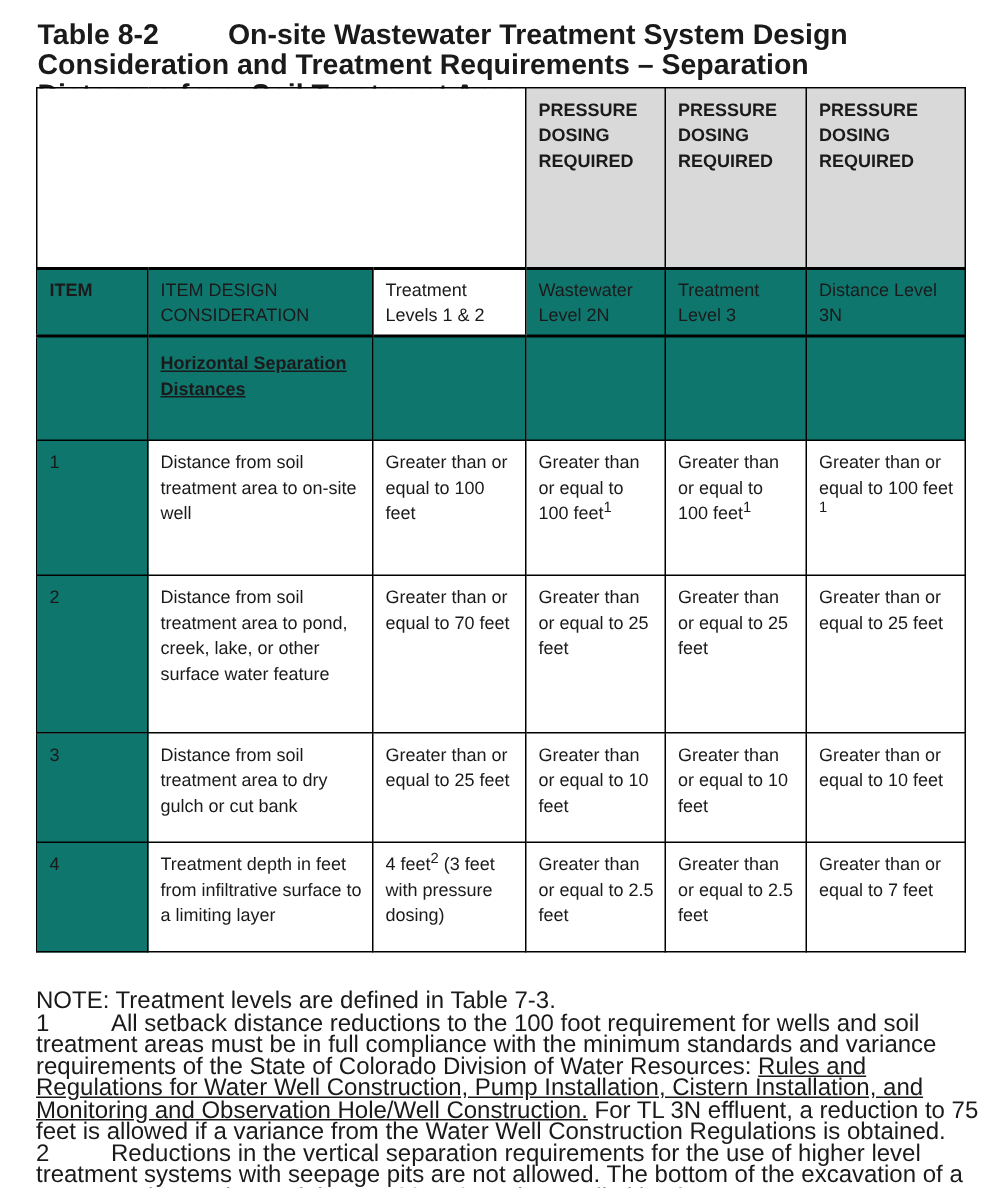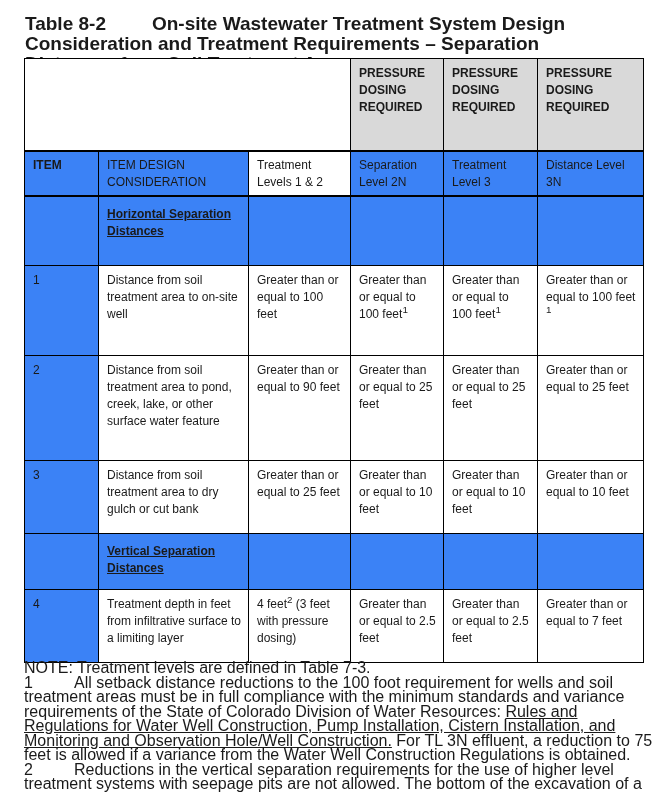--- a/index.html
+++ b/index.html
@@ -8,29 +8,29 @@
 
   .title{position:absolute;left:25px;top:14px;width:545px;
          font-size:19px;font-weight:bold;line-height:20px;}
   .title-gap{display:inline-block;width:46px;}
 
   table.owts{position:absolute;left:24px;top:58px;width:619px;
              border-collapse:collapse;table-layout:fixed;}
   table.owts td{border:1px solid #000;font-size:12px;line-height:1.42;
                 vertical-align:top;padding:6px 6px 4px 8px;word-wrap:break-word;}
   td.nb{border:none;background:#ffffff;}
-  td.gray{background:#3b82f6;margin-top:30px;}
+  td.gray{background:#0f766e;margin-top:30px;}
   td.pressure{background:#d9d9d9;font-weight:bold;padding-top:9px;padding-left:9px;}
   tr.r-header td{border-top:2px solid #000;border-bottom:2px solid #000;padding-top:5px;}
   td.thickL{border-left:3px solid #000;}
   td.item{padding-left:15px;}
   td.bold{font-weight:bold;}
   .sec-label{font-weight:bold;text-decoration:underline;}
   tr.r-sec td{padding-top:9px;}
-  tr.r-pressure{height:92px;}
+  tr.r-pressure{height:120px;}
   tr.r-header{height:41px;}
   tr.r-secH{height:70px;}
   tr.r1{height:90px;}
   tr.r2{height:105px;}
   tr.r3{height:73px;}
   tr.r-secV{height:56px;}
   tr.r4{height:73px;}
   sup{font-size:0.82em;line-height:0;}
 
   .notes{position:absolute;left:24px;top:661px;width:632px;
@@ -62,21 +62,21 @@
         <td class="nb" colspan="3"></td>
         <td class="pressure">PRESSURE DOSING REQUIRED</td>
         <td class="pressure">PRESSURE DOSING REQUIRED</td>
         <td class="pressure">PRESSURE DOSING REQUIRED</td>
       </tr>
 
       <tr class="r-header">
         <td class="gray bold item">ITEM</td>
         <td class="gray">ITEM DESIGN CONSIDERATION</td>
         <td>Treatment Levels 1 &amp; 2</td>
-        <td class="gray thickL">Separation Level 2N</td>
+        <td class="gray thickL">Wastewater Level 2N</td>
         <td class="gray">Treatment Level 3</td>
         <td class="gray">Distance Level 3N</td>
       </tr>
 
       <tr class="r-secH r-sec">
         <td class="gray"></td>
         <td class="gray"><span class="sec-label">Horizontal Separation Distances</span></td>
         <td class="gray"></td>
         <td class="gray thickL"></td>
         <td class="gray"></td>
@@ -88,43 +88,35 @@
         <td>Distance from soil treatment area to on-site well</td>
         <td>Greater than or equal to 100 feet</td>
         <td class="thickL"><span>Greater than or equal to 100 feet</span><sup>1</sup></td>
         <td><span>Greater than or equal to 100 feet</span><sup>1</sup></td>
         <td><span>Greater than or equal to 100 feet </span> <sup>1</sup></td>
       </tr>
 
       <tr class="r2">
         <td class="gray item">2</td>
         <td>Distance from soil treatment area to pond, creek, lake, or other surface water feature</td>
-        <td>Greater than or equal to 90 feet</td>
+        <td>Greater than or equal to 70 feet</td>
         <td class="thickL">Greater than or equal to 25 feet</td>
         <td>Greater than or equal to 25 feet</td>
         <td>Greater than or equal to 25 feet</td>
       </tr>
 
       <tr class="r3">
         <td class="gray item">3</td>
         <td>Distance from soil treatment area to dry gulch or cut bank</td>
         <td>Greater than or equal to 25 feet</td>
         <td class="thickL">Greater than or equal to 10 feet</td>
         <td>Greater than or equal to 10 feet</td>
         <td>Greater than or equal to 10 feet</td>
       </tr>
 
-      <tr class="r-secV r-sec">
-        <td class="gray"></td>
-        <td class="gray"><span class="sec-label">Vertical Separation Distances</span></td>
-        <td class="gray"></td>
-        <td class="gray thickL"></td>
-        <td class="gray"></td>
-        <td class="gray"></td>
-      </tr>
 
       <tr class="r4">
         <td class="gray item">4</td>
         <td>Treatment depth in feet from infiltrative surface to a limiting layer</td>
         <td><span>4 feet</span><sup>2</sup><span> (3 feet with pressure dosing)</span></td>
         <td class="thickL">Greater than or equal to 2.5 feet</td>
         <td>Greater than or equal to 2.5 feet</td>
         <td>Greater than or equal to 7 feet</td>
       </tr>
     </tbody>

